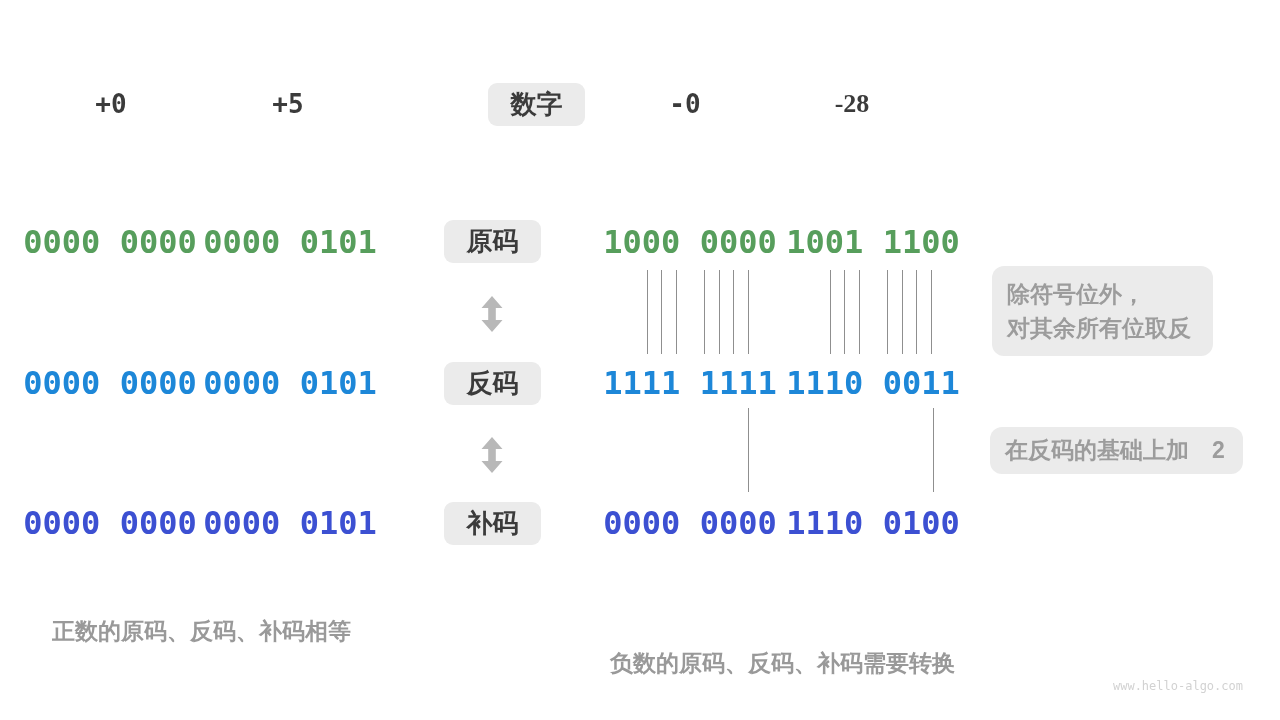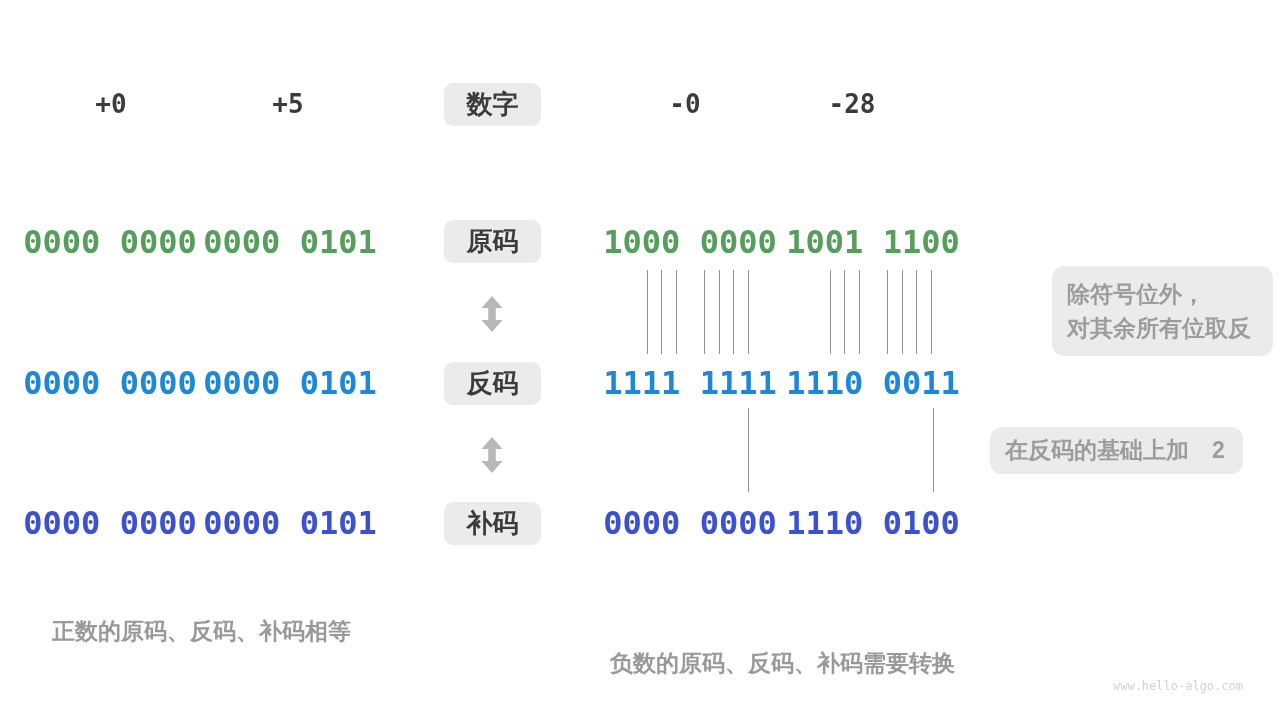--- a/index.html
+++ b/index.html
@@ -28,43 +28,43 @@
   }
   .tick { position:absolute; width:1px; height:84px; background:#8f8f8f; }
   .arrow { position:absolute; left:481px; width:22px; height:36px; }
   .arrow svg { display:block; }
   .note {
     position:absolute; background:#ebebeb; border-radius:12px;
     color:#9c9c9c; font-weight:bold; font-size:23px;
     font-family:"Liberation Sans","DejaVu Sans",sans-serif;
     box-sizing:border-box; white-space:nowrap;
   }
-  .note1 { left:1052px; top:266px; width:221px; height:90px; padding:11px 0 16px 15px; line-height:34px; }
+  .note1 { left:992px; top:266px; width:221px; height:90px; padding:11px 0 16px 15px; line-height:34px; }
   .note2 { left:990px; top:427px; width:253px; height:47px; display:flex; align-items:center; padding-left:15px; }
   .caption {
     position:absolute; transform:translateY(-50%);
     color:#999999; font-weight:bold; font-size:23px; white-space:nowrap;
     font-family:"Liberation Sans","DejaVu Sans",sans-serif;
   }
   .watermark {
     position:absolute; right:37px; top:686px; transform:translateY(-50%);
     font-family:"DejaVu Sans Mono",monospace; font-size:12px; color:#d2d2d2;
     white-space:nowrap;
   }
 </style>
 </head>
 <body>
 
 <div class="canvas">
 
   <div class="cell hdr" style="left:111px; top:104px;">+0</div>
   <div class="cell hdr" style="left:288px; top:104px;">+5</div>
-  <div class="chip" style="top:83px;">数字</div>
+  <div class="chip" style="top:83px;margin-left:44px;">数字</div>
   <div class="cell hdr" style="left:685px; top:104px;">-0</div>
-  <div class="cell hdr" style="left:852px; top:104px;">-28</div>
+  <div class="cell hdr" style="left:852px; top:104px;font-family:Liberation Serif, serif;">-28</div>
 
   <div class="cell bin green" style="left:110px; top:242px;">0000 0000</div>
   <div class="cell bin green" style="left:290px; top:242px;">0000 0101</div>
   <div class="chip green" style="top:220px;">原码</div>
   <div class="cell bin green" style="left:690px; top:242px;">1000 0000</div>
   <div class="cell bin green" style="left:873px; top:242px;">1001 1100</div>
 
   <div>
     <div class="tick" style="left:647px; top:270px;"></div>
     <div class="tick" style="left:661px; top:270px;"></div>

